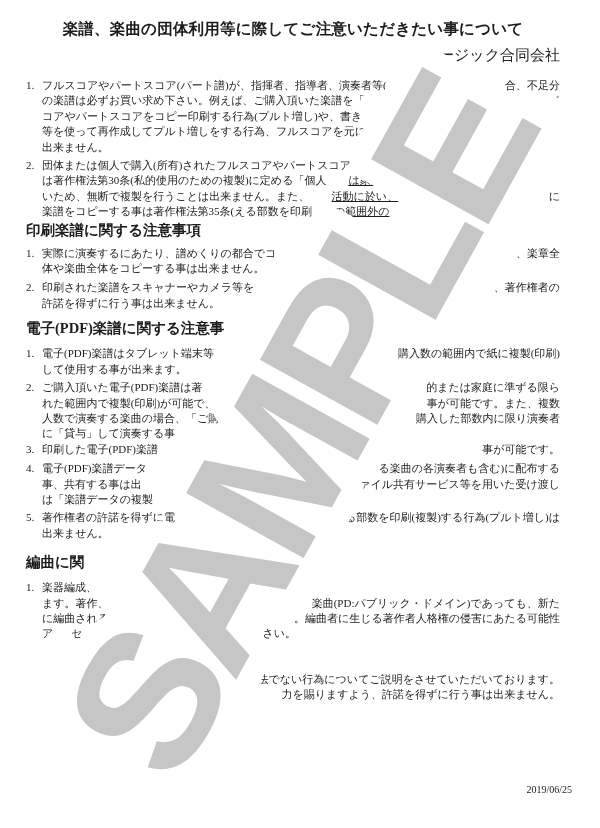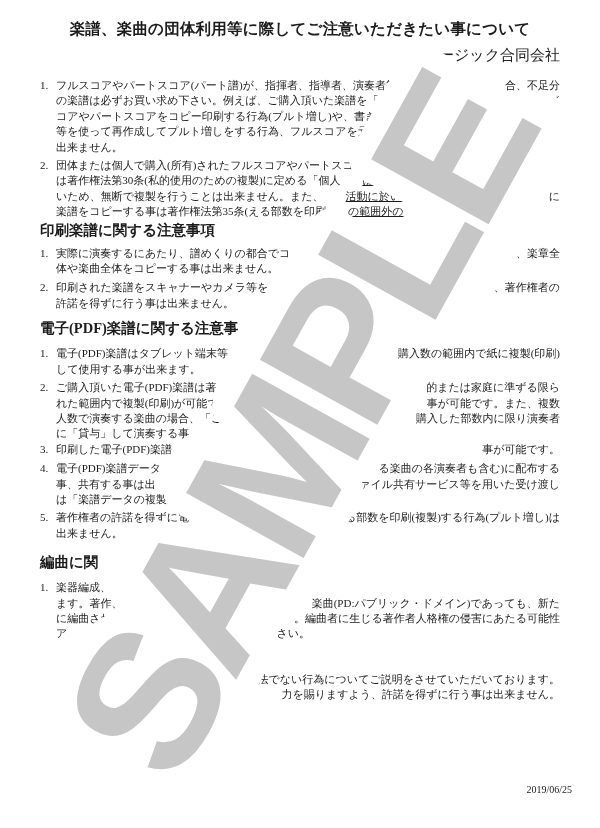--- a/index.html
+++ b/index.html
@@ -1,18 +1,18 @@
 <!DOCTYPE html>
 <html><head>
 <meta charset="utf-8">
 <style>
   html,body{margin:0;padding:0;}
   body{width:600px;height:828px;background:#ffffff;position:relative;overflow:hidden;
        font-family:"Liberation Serif","DejaVu Serif",serif;color:#1c1c1c;}
-  .page{position:absolute;inset:0;padding:18px 40px 0 40px;box-sizing:border-box;}
+  .page{position:absolute;inset:0;padding:18px 40px 0 26px;box-sizing:border-box;}
   .title{text-align:center;font-size:15.5px;font-weight:bold;line-height:21px;letter-spacing:0.2px;}
   .company{text-align:right;font-size:15px;line-height:14px;margin-top:9px;color:#222;}
   .heading{font-size:14.5px;font-weight:bold;line-height:20px;}
   .h-print{margin:0 0 6px 0;}
   .h-pdf{margin:7px 0 8px 0;}
   .h-arr{margin:11px 0 8px 0;}
   .item{display:flex;font-size:11px;line-height:15.4px;}
   .mt3{margin-top:3px;} .mt4{margin-top:4px;} .mt0{margin-top:0;} .mt16{margin-top:16px;}
   .num{width:16px;flex:none;}
   .ibody{flex:1;min-width:0;}

